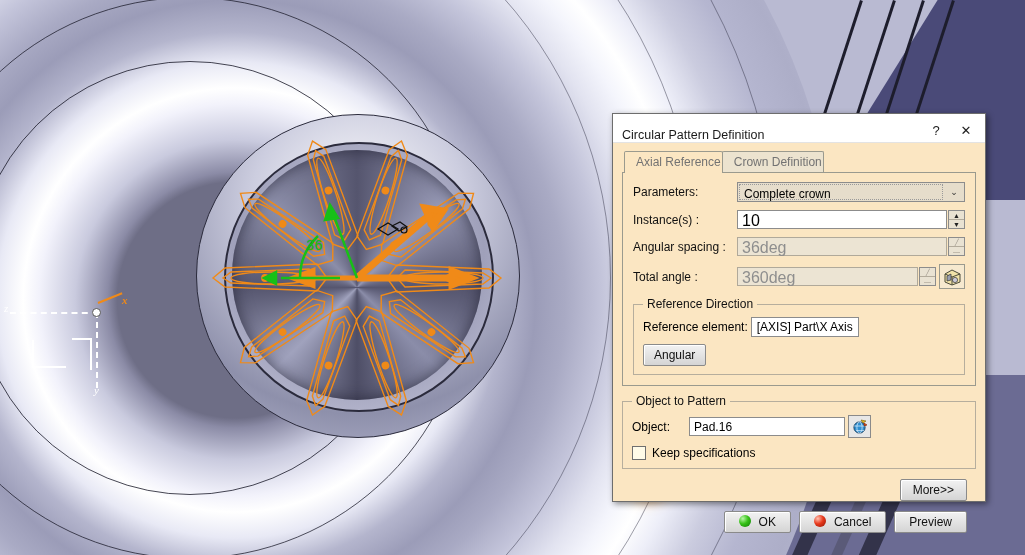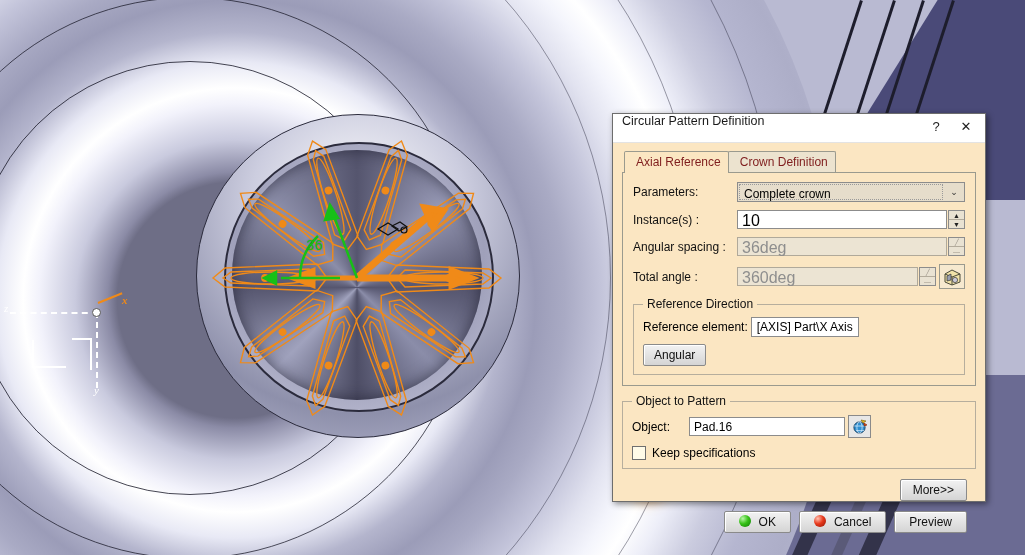--- a/index.html
+++ b/index.html
@@ -162,45 +162,45 @@
     width: 372px; height: 387px;
     background: #fbe6c2;
     border: 1px solid #6d6d6d;
     box-shadow: 2px 2px 6px rgba(0,0,0,.45);
     font-size: 12px;
     color: #000;
   }
   .titlebar {
     height: 28px;
     background: #ffffff;
-    display: flex; align-items: flex-start;
+    display: flex; align-items: flex-end;
     padding: 0 4px 0 9px;
     border-bottom: 1px solid #e3e3e3;
   }
   .titlebar .ttl { flex: 1; font-size: 12.5px; color: #1a1a1a; }
   .titlebar .tb-btn {
     width: 30px; height: 24px;
     display: flex; align-items: center; justify-content: center;
     font-size: 13px; color: #222; cursor: default;
   }
 
   .dlg-body { padding: 8px 9px 0 9px; }
 
   
   .tabstrip { display: flex; align-items: flex-end; height: 22px; margin-left: 2px; }
   .tab {
-    padding: 3px 7px 4px 11px;
+    padding: 3px 1px 4px 11px;
     font-size: 12px;
     border: 1px solid #9a9a8e;
     border-bottom: none;
     background: #ece3cf;
     border-radius: 2px 2px 0 0;
     margin-right: -1px;
     cursor: default;
-    color: #7f1d1d;
+    color: #737373;
   }
   .tab.active { background: #fbe6c2; font-weight: normal; position: relative; z-index: 2; }
 
   .tabpanel {
     border: 1px solid #9a9a8e;
     background: #fbe6c2;
     padding: 9px 10px 10px 10px;
     position: relative;
     margin-top: -1px;
   }

